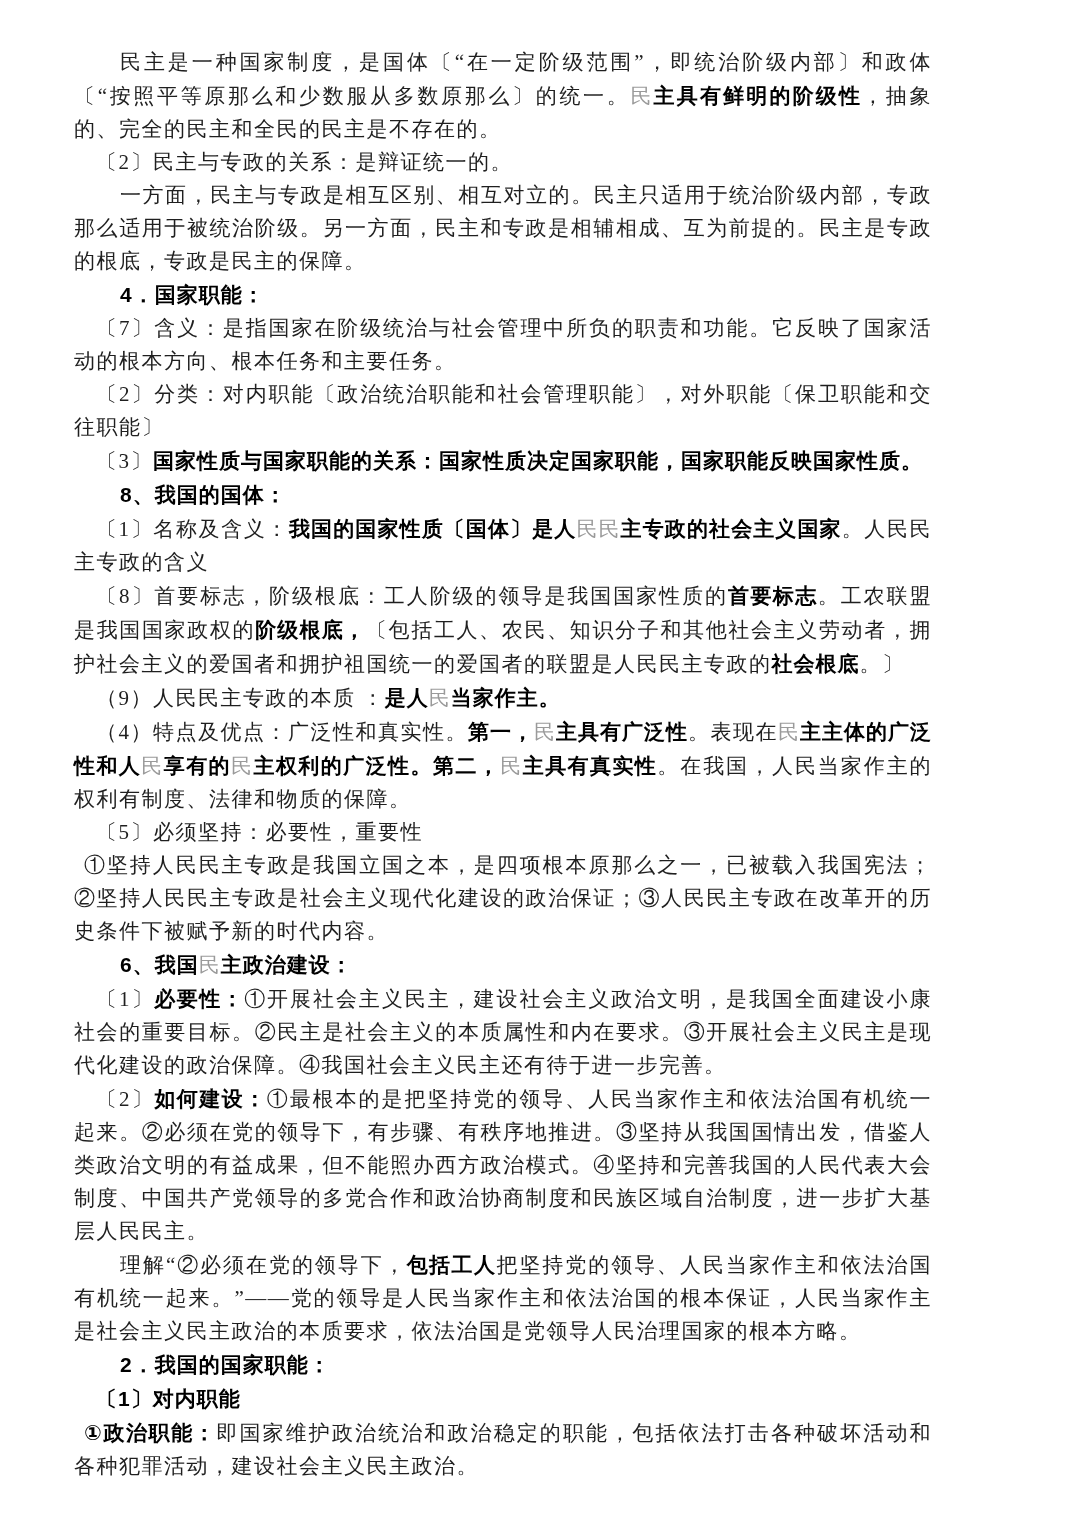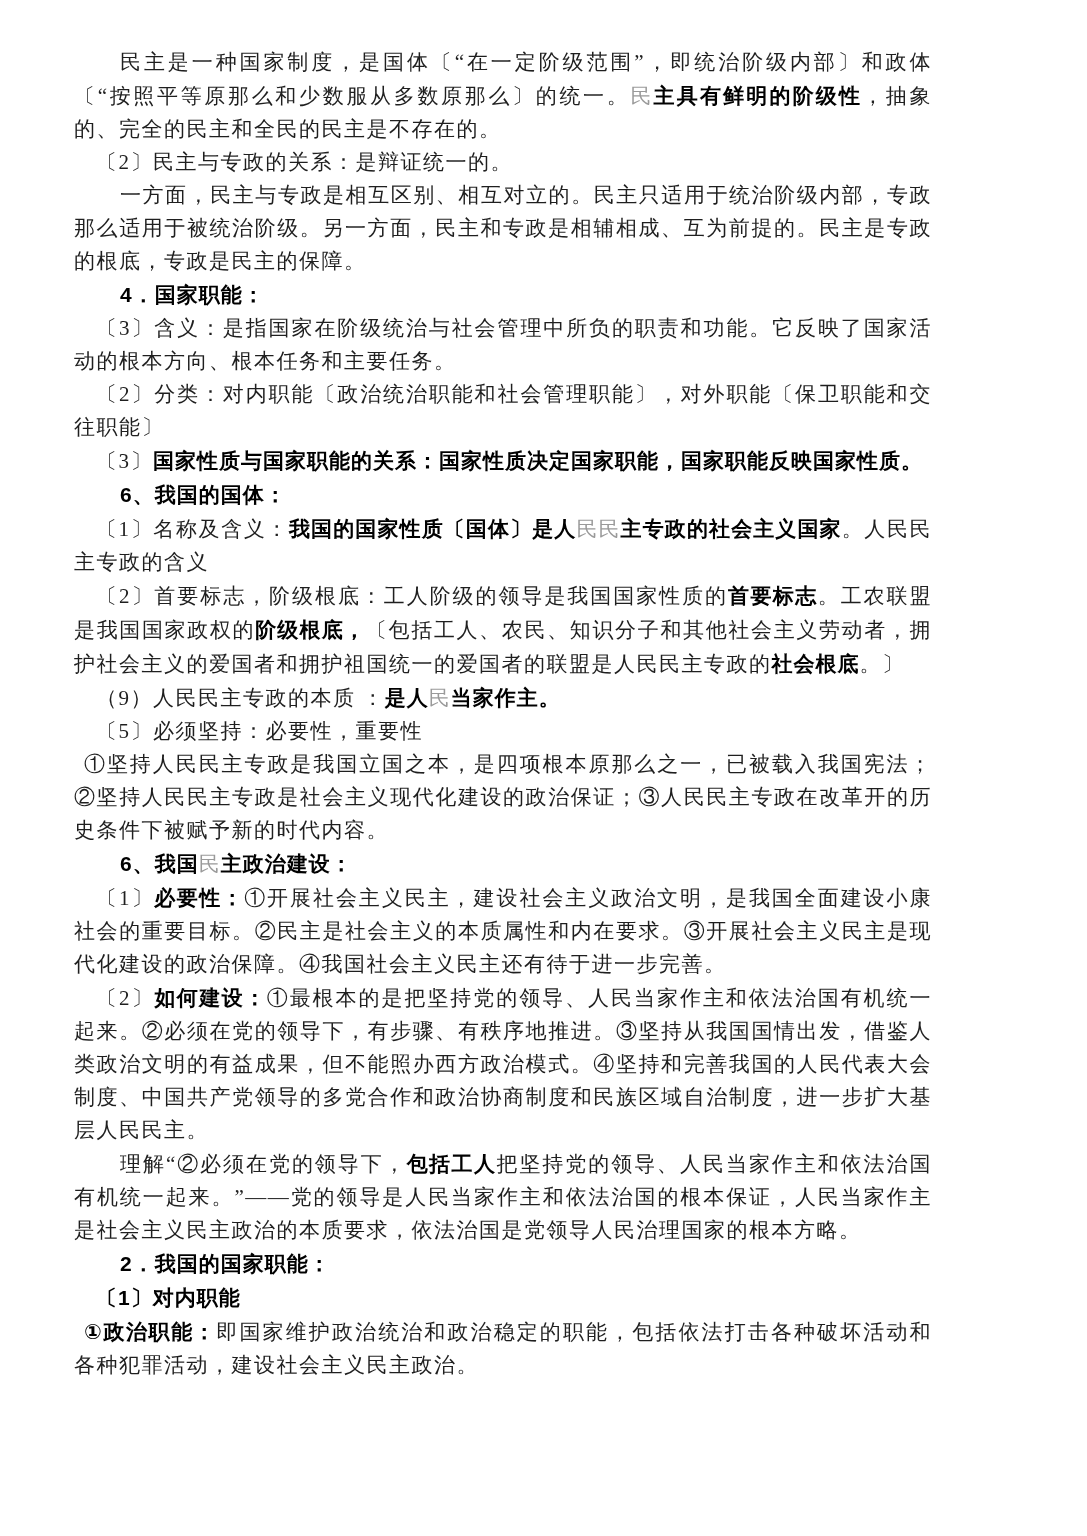--- a/index.html
+++ b/index.html
@@ -47,27 +47,28 @@
 </style>
 </head>
 <body>
 
 <div class="page">
   <div class="doc" id="doc">
       <p class="para ind-lg"><span>民主是一种国家制度，是国体〔“在一定阶级范围”，即统治阶级内部〕和政体〔“按照平等原那么和少数服从多数原那么〕的统一。</span><span class="b"><span class="fb">民</span>主具有鲜明的阶级性</span><span>，抽象的、完全的民主和全民的民主是不存在的。</span></p>
       <p class="para ind-md"><span>〔2〕民主与专政的关系：是辩证统一的。</span></p>
       <p class="para ind-lg"><span>一方面，民主与专政是相互区别、相互对立的。民主只适用于统治阶级内部，专政那么适用于被统治阶级。另一方面，民主和专政是相辅相成、互为前提的。民主是专政的根底，专政是民主的保障。</span></p>
       <p class="para ind-lg"><span class="b">4．国家职能：</span></p>
-      <p class="para ind-md"><span>〔3〕含义：是指国家在阶级统治与社会管理中所负的职责和功能。它反映了国家活动的根本方向、根本任务和主要任务。</span></p>
+      <p class="para ind-md"><span>〔7〕含义：是指国家在阶级统治与社会管理中所负的职责和功能。它反映了国家活动的根本方向、根本任务和主要任务。</span></p>
       <p class="para ind-md"><span>〔2〕分类：对内职能〔政治统治职能和社会管理职能〕，对外职能〔保卫职能和交往职能〕</span></p>
       <p class="para ind-md"><span>〔3〕</span><span class="b">国家性质与国家职能的关系：国家性质决定国家职能，国家职能反映国家性质。</span></p>
-      <p class="para ind-lg gap-before"><span class="b">6、我国的国体：</span></p>
+      <p class="para ind-lg gap-before"><span class="b">8、我国的国体：</span></p>
       <p class="para ind-md"><span>〔1〕名称及含义：</span><span class="b">我国的国家性质〔国体〕是人<span class="fb">民</span><span class="fb">民</span>主专政的社会主义国家</span><span>。人民民主专政的含义</span></p>
-      <p class="para ind-md"><span>〔2〕首要标志，阶级根底：工人阶级的领导是我国国家性质的</span><span class="b">首要标志</span><span>。工农联盟是我国国家政权的</span><span class="b">阶级根底，</span><span>〔包括工人、农民、知识分子和其他社会主义劳动者，拥护社会主义的爱国者和拥护祖国统一的爱国者的联盟是人民民主专政的</span><span class="b">社会根底</span><span>。〕</span></p>
+      <p class="para ind-md"><span>〔8〕首要标志，阶级根底：工人阶级的领导是我国国家性质的</span><span class="b">首要标志</span><span>。工农联盟是我国国家政权的</span><span class="b">阶级根底，</span><span>〔包括工人、农民、知识分子和其他社会主义劳动者，拥护社会主义的爱国者和拥护祖国统一的爱国者的联盟是人民民主专政的</span><span class="b">社会根底</span><span>。〕</span></p>
       <p class="para ind-md"><span>（9）人民民主专政的本质 ：</span><span class="b">是人<span class="fb">民</span>当家作主。</span></p>
+      <p class="para ind-md"><span>（4）特点及优点：广泛性和真实性。</span><span class="b">第一，<span class="fb">民</span>主具有广泛性</span><span>。表现在</span><span class="b"><span class="fb">民</span>主主体的广泛性和人<span class="fb">民</span>享有的<span class="fb">民</span>主权利的广泛性。第二，<span class="fb">民</span>主具有真实性</span><span>。在我国，人民当家作主的权利有制度、法律和物质的保障。</span></p>
       <p class="para ind-md"><span>〔5〕必须坚持：必要性，重要性</span></p>
       <p class="para ind-sm"><span>①坚持人民民主专政是我国立国之本，是四项根本原那么之一，已被载入我国宪法；②坚持人民民主专政是社会主义现代化建设的政治保证；③人民民主专政在改革开的历史条件下被赋予新的时代内容。</span></p>
       <p class="para ind-lg"><span class="b">6、我国<span class="fb">民</span>主政治建设：</span></p>
       <p class="para ind-md"><span>〔1〕</span><span class="b">必要性：</span><span>①开展社会主义民主，建设社会主义政治文明，是我国全面建设小康社会的重要目标。②民主是社会主义的本质属性和内在要求。③开展社会主义民主是现代化建设的政治保障。④我国社会主义民主还有待于进一步完善。</span></p>
       <p class="para ind-md"><span>〔2〕</span><span class="b">如何建设：</span><span>①最根本的是把坚持党的领导、人民当家作主和依法治国有机统一起来。②必须在党的领导下，有步骤、有秩序地推进。③坚持从我国国情出发，借鉴人类政治文明的有益成果，但不能照办西方政治模式。④坚持和完善我国的人民代表大会制度、中国共产党领导的多党合作和政治协商制度和民族区域自治制度，进一步扩大基层人民民主。</span></p>
       <p class="para ind-lg"><span>理解“②必须在党的领导下，</span><span class="b">包括工人</span><span>把坚持党的领导、人民当家作主和依法治国有机统一起来。”——党的领导是人民当家作主和依法治国的根本保证，人民当家作主是社会主义民主政治的本质要求，依法治国是党领导人民治理国家的根本方略。</span></p>
       <p class="para ind-lg"><span class="b">2．我国的国家职能：</span></p>
       <p class="para ind-md"><span class="b">〔1〕对内职能</span></p>
       <p class="para ind-sm"><span class="b">①政治职能：</span><span>即国家维护政治统治和政治稳定的职能，包括依法打击各种破坏活动和各种犯罪活动，建设社会主义民主政治。</span></p>
     </div>

